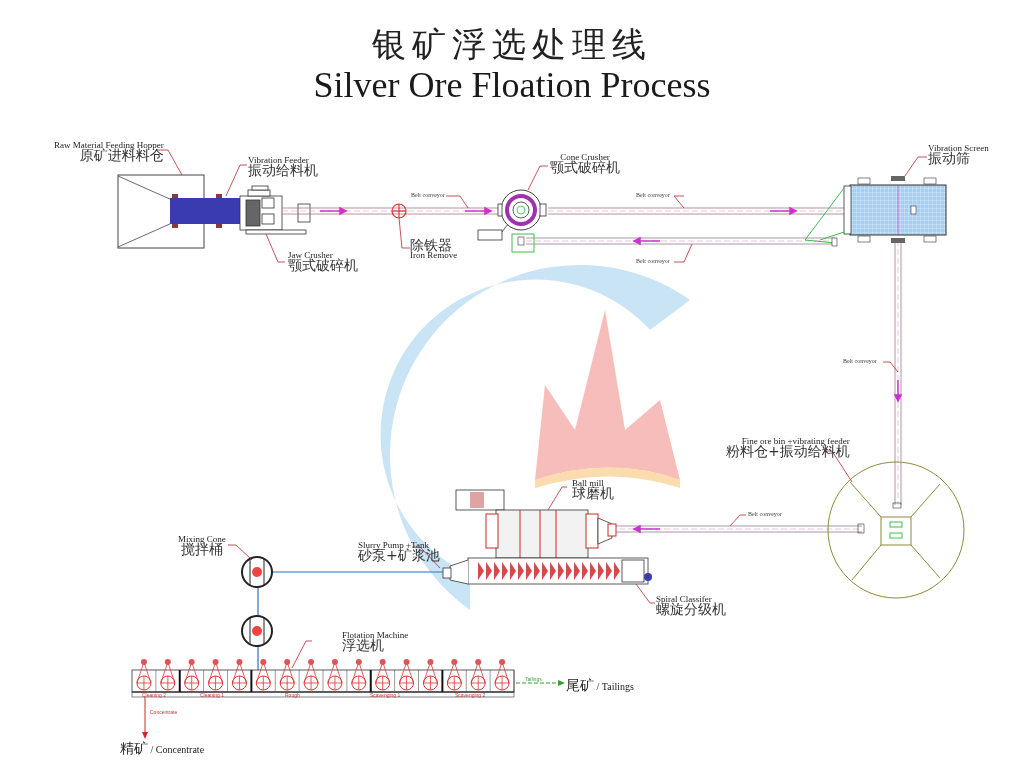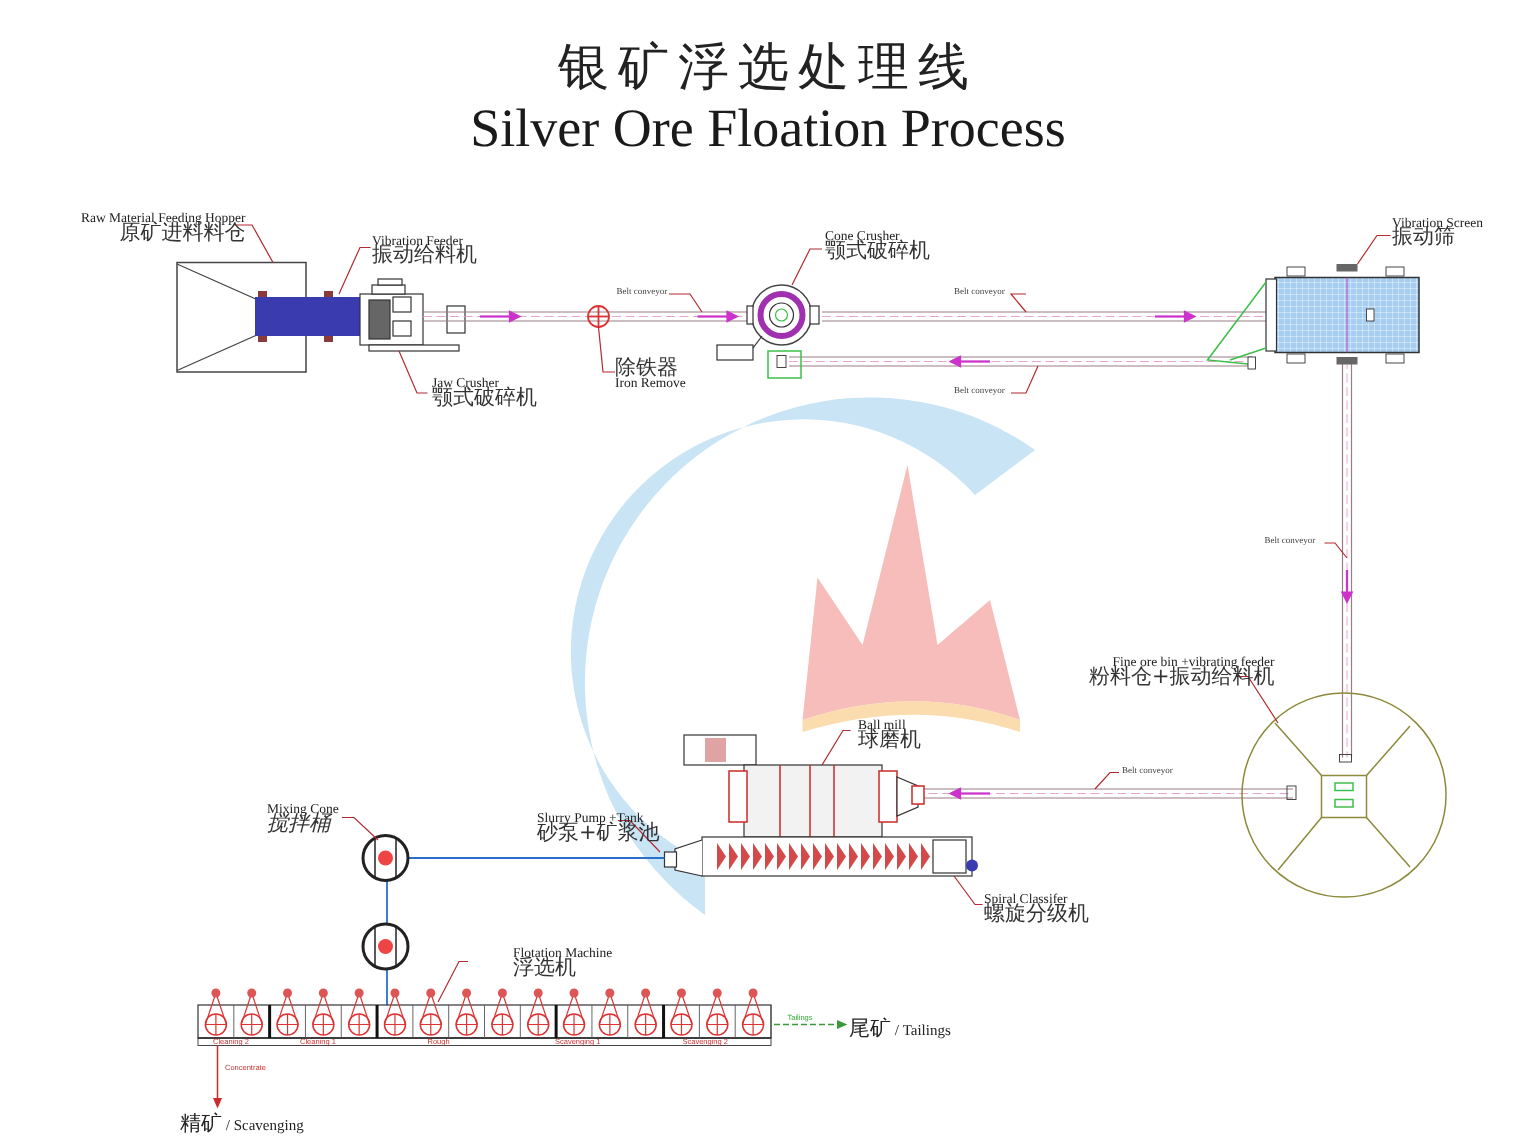--- a/index.html
+++ b/index.html
@@ -342,21 +342,21 @@
   <div class="cn">振动给料机</div>
 </div>
 <div class="lbl" style="left:288px;top:250px;">
   <div>Jaw Crusher</div>
   <div class="cn">颚式破碎机</div>
 </div>
 <div class="lbl" style="left:410px;top:240px;">
   <div class="cn">除铁器</div>
   <div>Iron Remove</div>
 </div>
-<div class="lbl" style="left:550px;top:152px;">
+<div class="lbl" style="left:550px;top:152px;text-align:center;">
   <div>Cone Crusher</div>
   <div class="cn">颚式破碎机</div>
 </div>
 <div class="lbl" style="left:928px;top:143px;">
   <div>Vibration Screen</div>
   <div class="cn">振动筛</div>
 </div>
 <div class="lbl" style="left:726px;top:436px;text-align:right;">
   <div>Fine ore bin +vibrating feeder</div>
   <div class="cn" style="text-align:left;">粉料仓+振动给料机</div>
@@ -368,21 +368,21 @@
 <div class="lbl" style="left:656px;top:594px;">
   <div>Spiral Classifer</div>
   <div class="cn">螺旋分级机</div>
 </div>
 <div class="lbl" style="left:358px;top:540px;">
   <div>Slurry Pump +Tank</div>
   <div class="cn">砂泵+矿浆池</div>
 </div>
 <div class="lbl" style="left:178px;top:534px;text-align:right;">
   <div>Mixing Cone</div>
-  <div class="cn" style="text-align:left;font-style:italic;">搅拌桶</div>
+  <div class="cn" style="text-align:center;">搅拌桶</div>
 </div>
 <div class="lbl" style="left:342px;top:630px;">
   <div>Flotation Machine</div>
   <div class="cn">浮选机</div>
 </div>
 
 <div class="small" style="left:411px;top:192px;">Belt conveyor</div>
 <div class="small" style="left:636px;top:192px;">Belt conveyor</div>
 <div class="small" style="left:636px;top:258px;">Belt conveyor</div>
 <div class="small" style="left:843px;top:358px;">Belt conveyor</div>
@@ -390,19 +390,19 @@
 
 <div class="red-small" style="left:142px;top:692px;">Cleaning 2</div>
 <div class="red-small" style="left:200px;top:692px;">Cleaning 1</div>
 <div class="red-small" style="left:285px;top:692px;">Rough</div>
 <div class="red-small" style="left:370px;top:692px;">Scavenging 1</div>
 <div class="red-small" style="left:455px;top:692px;">Scavenging 2</div>
 
 <div class="red-small" style="left:150px;top:709px;">Concentrate</div>
 <div class="out" style="left:120px;top:740px;">
   <span class="cn">精矿</span>
-  <span>/ Scavenging</span>
+  <span>/ Concentrate</span>
 </div>
 <div class="green-small" style="left:525px;top:676px;">Tailings</div>
 <div class="out" style="left:566px;top:677px;">
   <span class="cn">尾矿</span>
   <span>/ Tailings</span>
 </div>
 
 </body></html>

